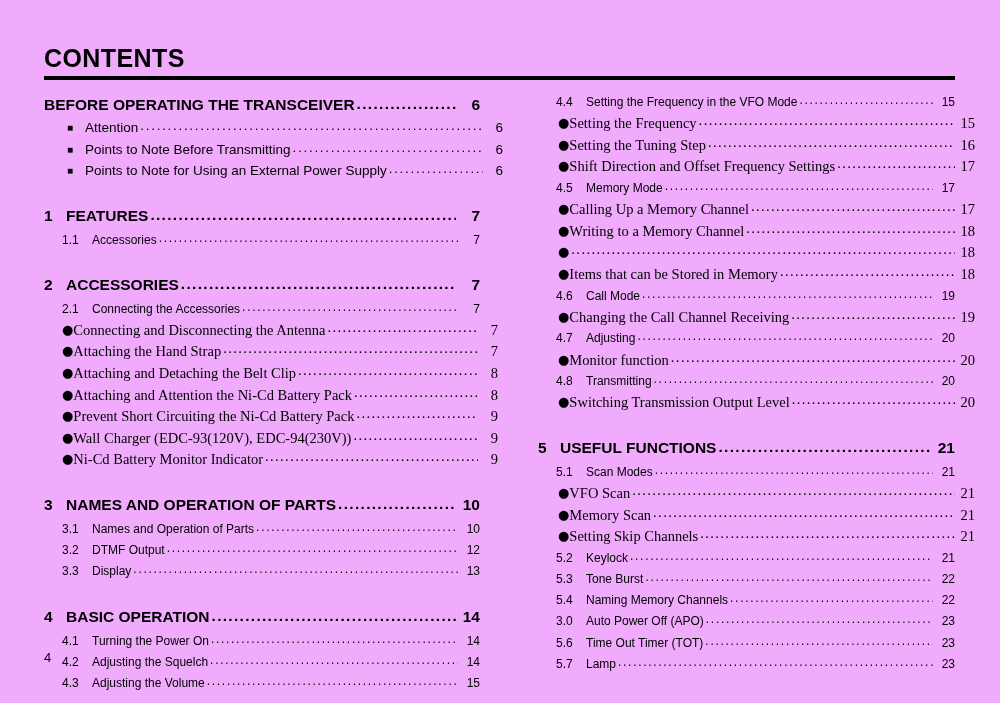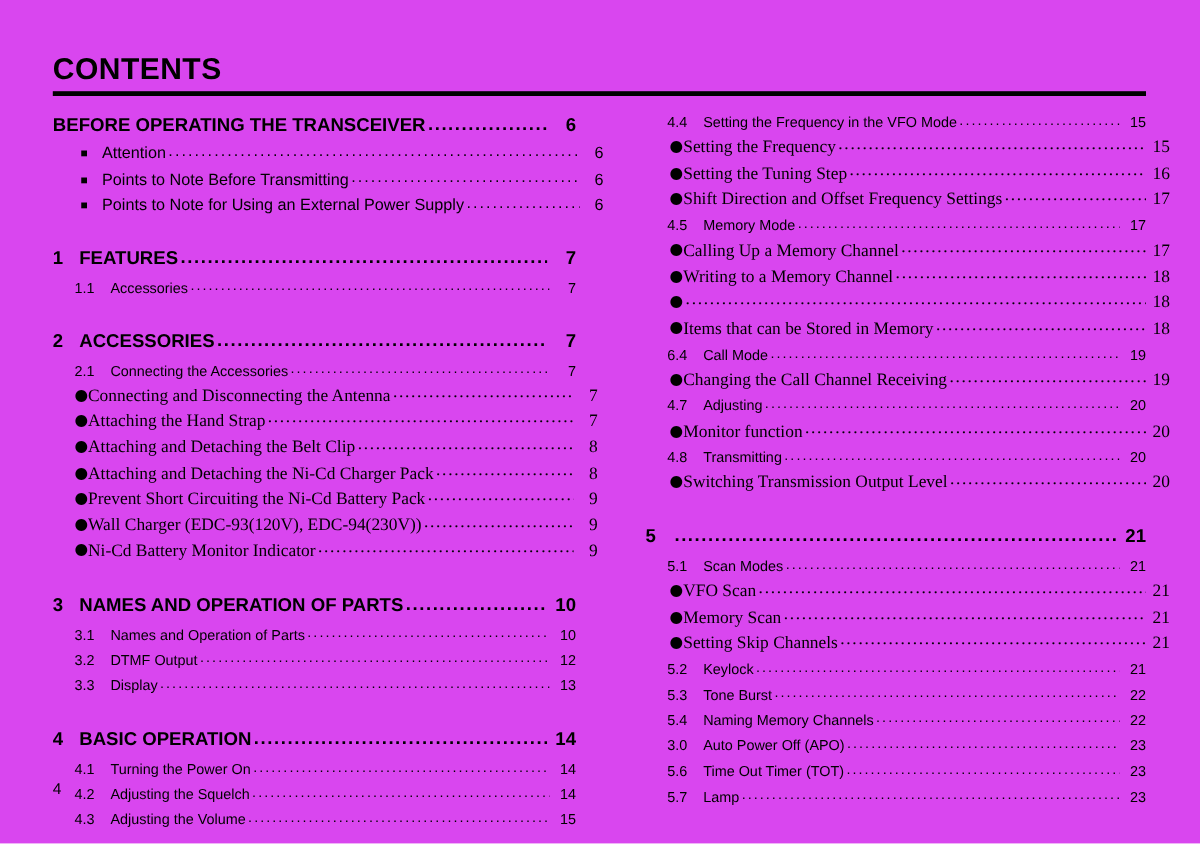--- a/index.html
+++ b/index.html
@@ -4,21 +4,21 @@
 <style>
   html, body {
     margin: 0;
     padding: 0;
     background: #ffffff;
   }
   .page {
     position: relative;
     width: 1000px;
     height: 703px;
-    background: #d946ef;
+    background: #f0abfc;
     font-family: "Liberation Sans", sans-serif;
     color: #000000;
     overflow: hidden;
     text-decoration: underline;
   }
 
   
   .page-title {
     position: absolute;
     left: 44px;
@@ -213,21 +213,21 @@
         <span class="pg">7</span>
       </div>
       <div class="row lvl2rd">
         <span class="bullet">●</span>
         <span class="txt">Attaching and Detaching the Belt Clip</span>
         <span class="leader">...............................................................................................................</span>
         <span class="pg">8</span>
       </div>
       <div class="row lvl2rd">
         <span class="bullet">●</span>
-        <span class="txt">Attaching and Detaching the Ni-Cd Charger Pack</span>
+        <span class="txt">Attaching and Attention the Ni-Cd Battery Pack</span>
         <span class="leader">...............................................................................................................</span>
         <span class="pg">8</span>
       </div>
       <div class="row lvl2rd">
         <span class="bullet">●</span>
         <span class="txt">Prevent Short Circuiting the Ni-Cd Battery Pack</span>
         <span class="leader">...............................................................................................................</span>
         <span class="pg">9</span>
       </div>
       <div class="row lvl2rd">
@@ -343,21 +343,21 @@
         <span class="leader">...............................................................................................................</span>
         <span class="pg">18</span>
       </div>
       <div class="row lvl2rd">
         <span class="bullet">●</span>
         <span class="txt">Items that can be Stored in Memory</span>
         <span class="leader">...............................................................................................................</span>
         <span class="pg">18</span>
       </div>
       <div class="row lvl1">
-        <span class="num">6.4</span>
+        <span class="num">4.6</span>
         <span class="txt">Call Mode</span>
         <span class="leader">...............................................................................................................</span>
         <span class="pg">19</span>
       </div>
       <div class="row lvl2rd">
         <span class="bullet">●</span>
         <span class="txt">Changing the Call Channel Receiving</span>
         <span class="leader">...............................................................................................................</span>
         <span class="pg">19</span>
       </div>
@@ -381,20 +381,21 @@
       </div>
       <div class="row lvl2rd">
         <span class="bullet">●</span>
         <span class="txt">Switching Transmission Output Level</span>
         <span class="leader">...............................................................................................................</span>
         <span class="pg">20</span>
       </div>
       <div style="height: 21px;"></div>
       <div class="row lvl0">
         <span class="num">5</span>
+        <span class="txt">USEFUL FUNCTIONS</span>
         <span class="leader">...............................................................................................................</span>
         <span class="pg">21</span>
       </div>
       <div style="height: 2px;"></div>
       <div class="row lvl1">
         <span class="num">5.1</span>
         <span class="txt">Scan Modes</span>
         <span class="leader">...............................................................................................................</span>
         <span class="pg">21</span>
       </div>

